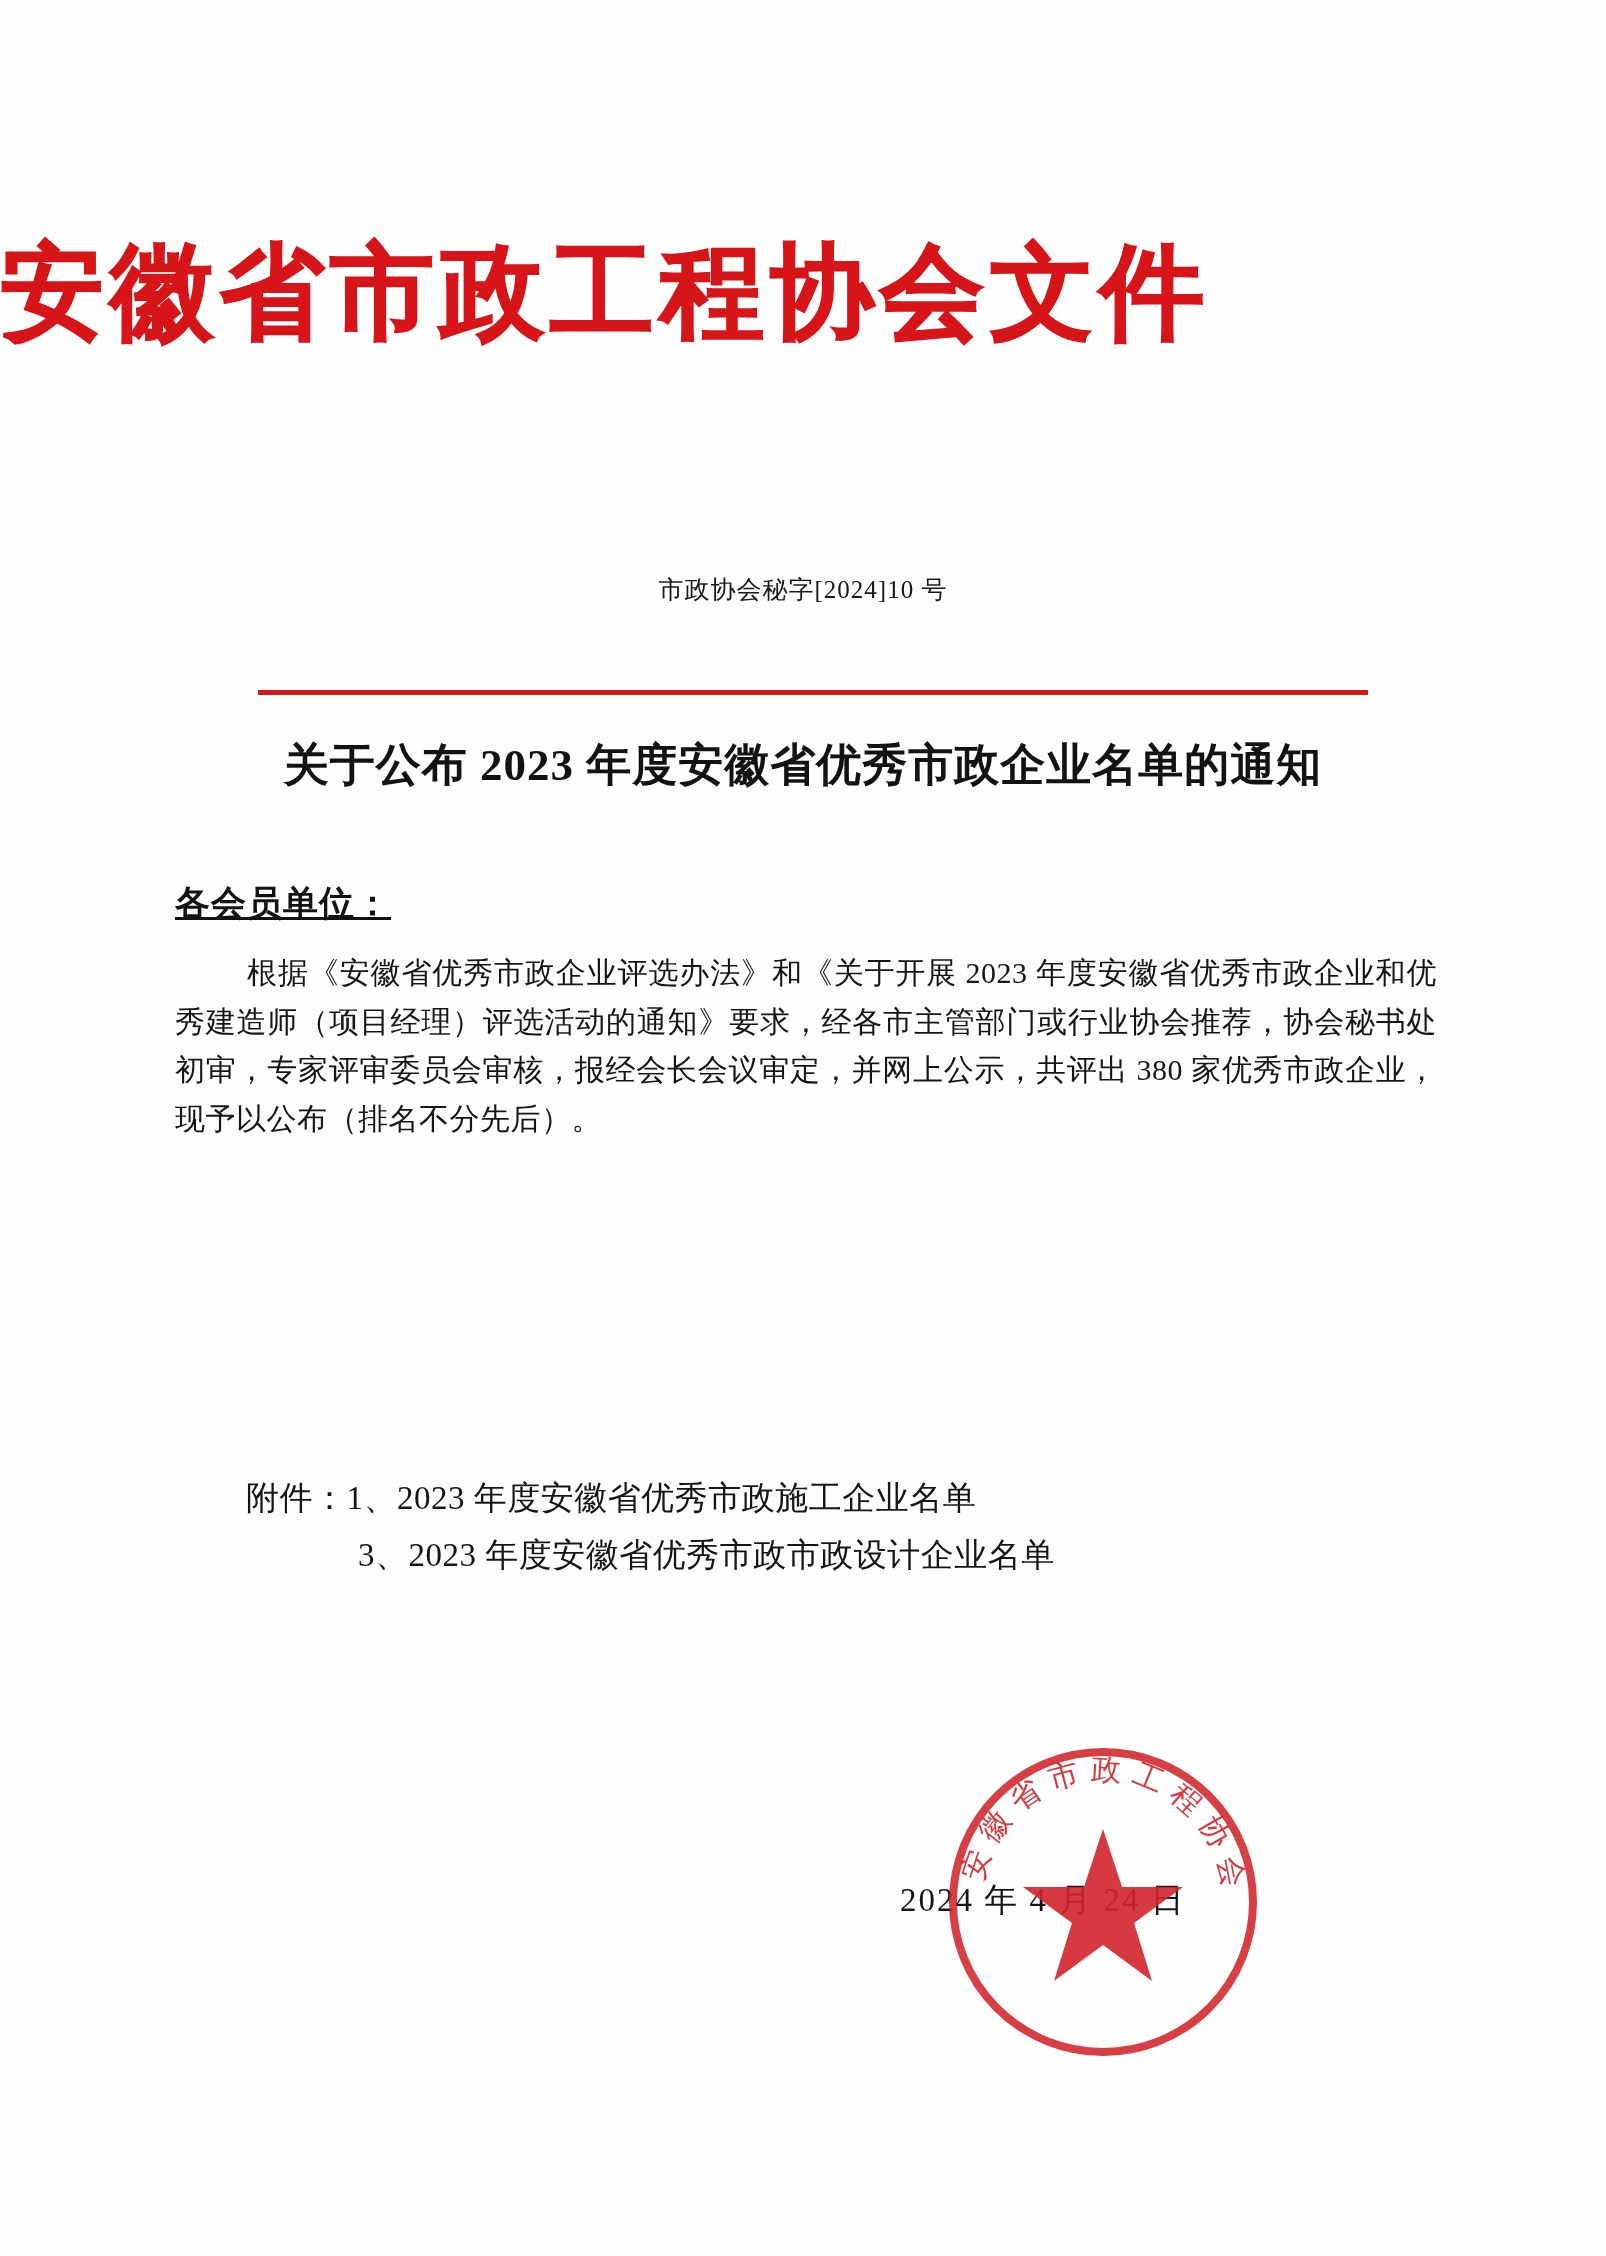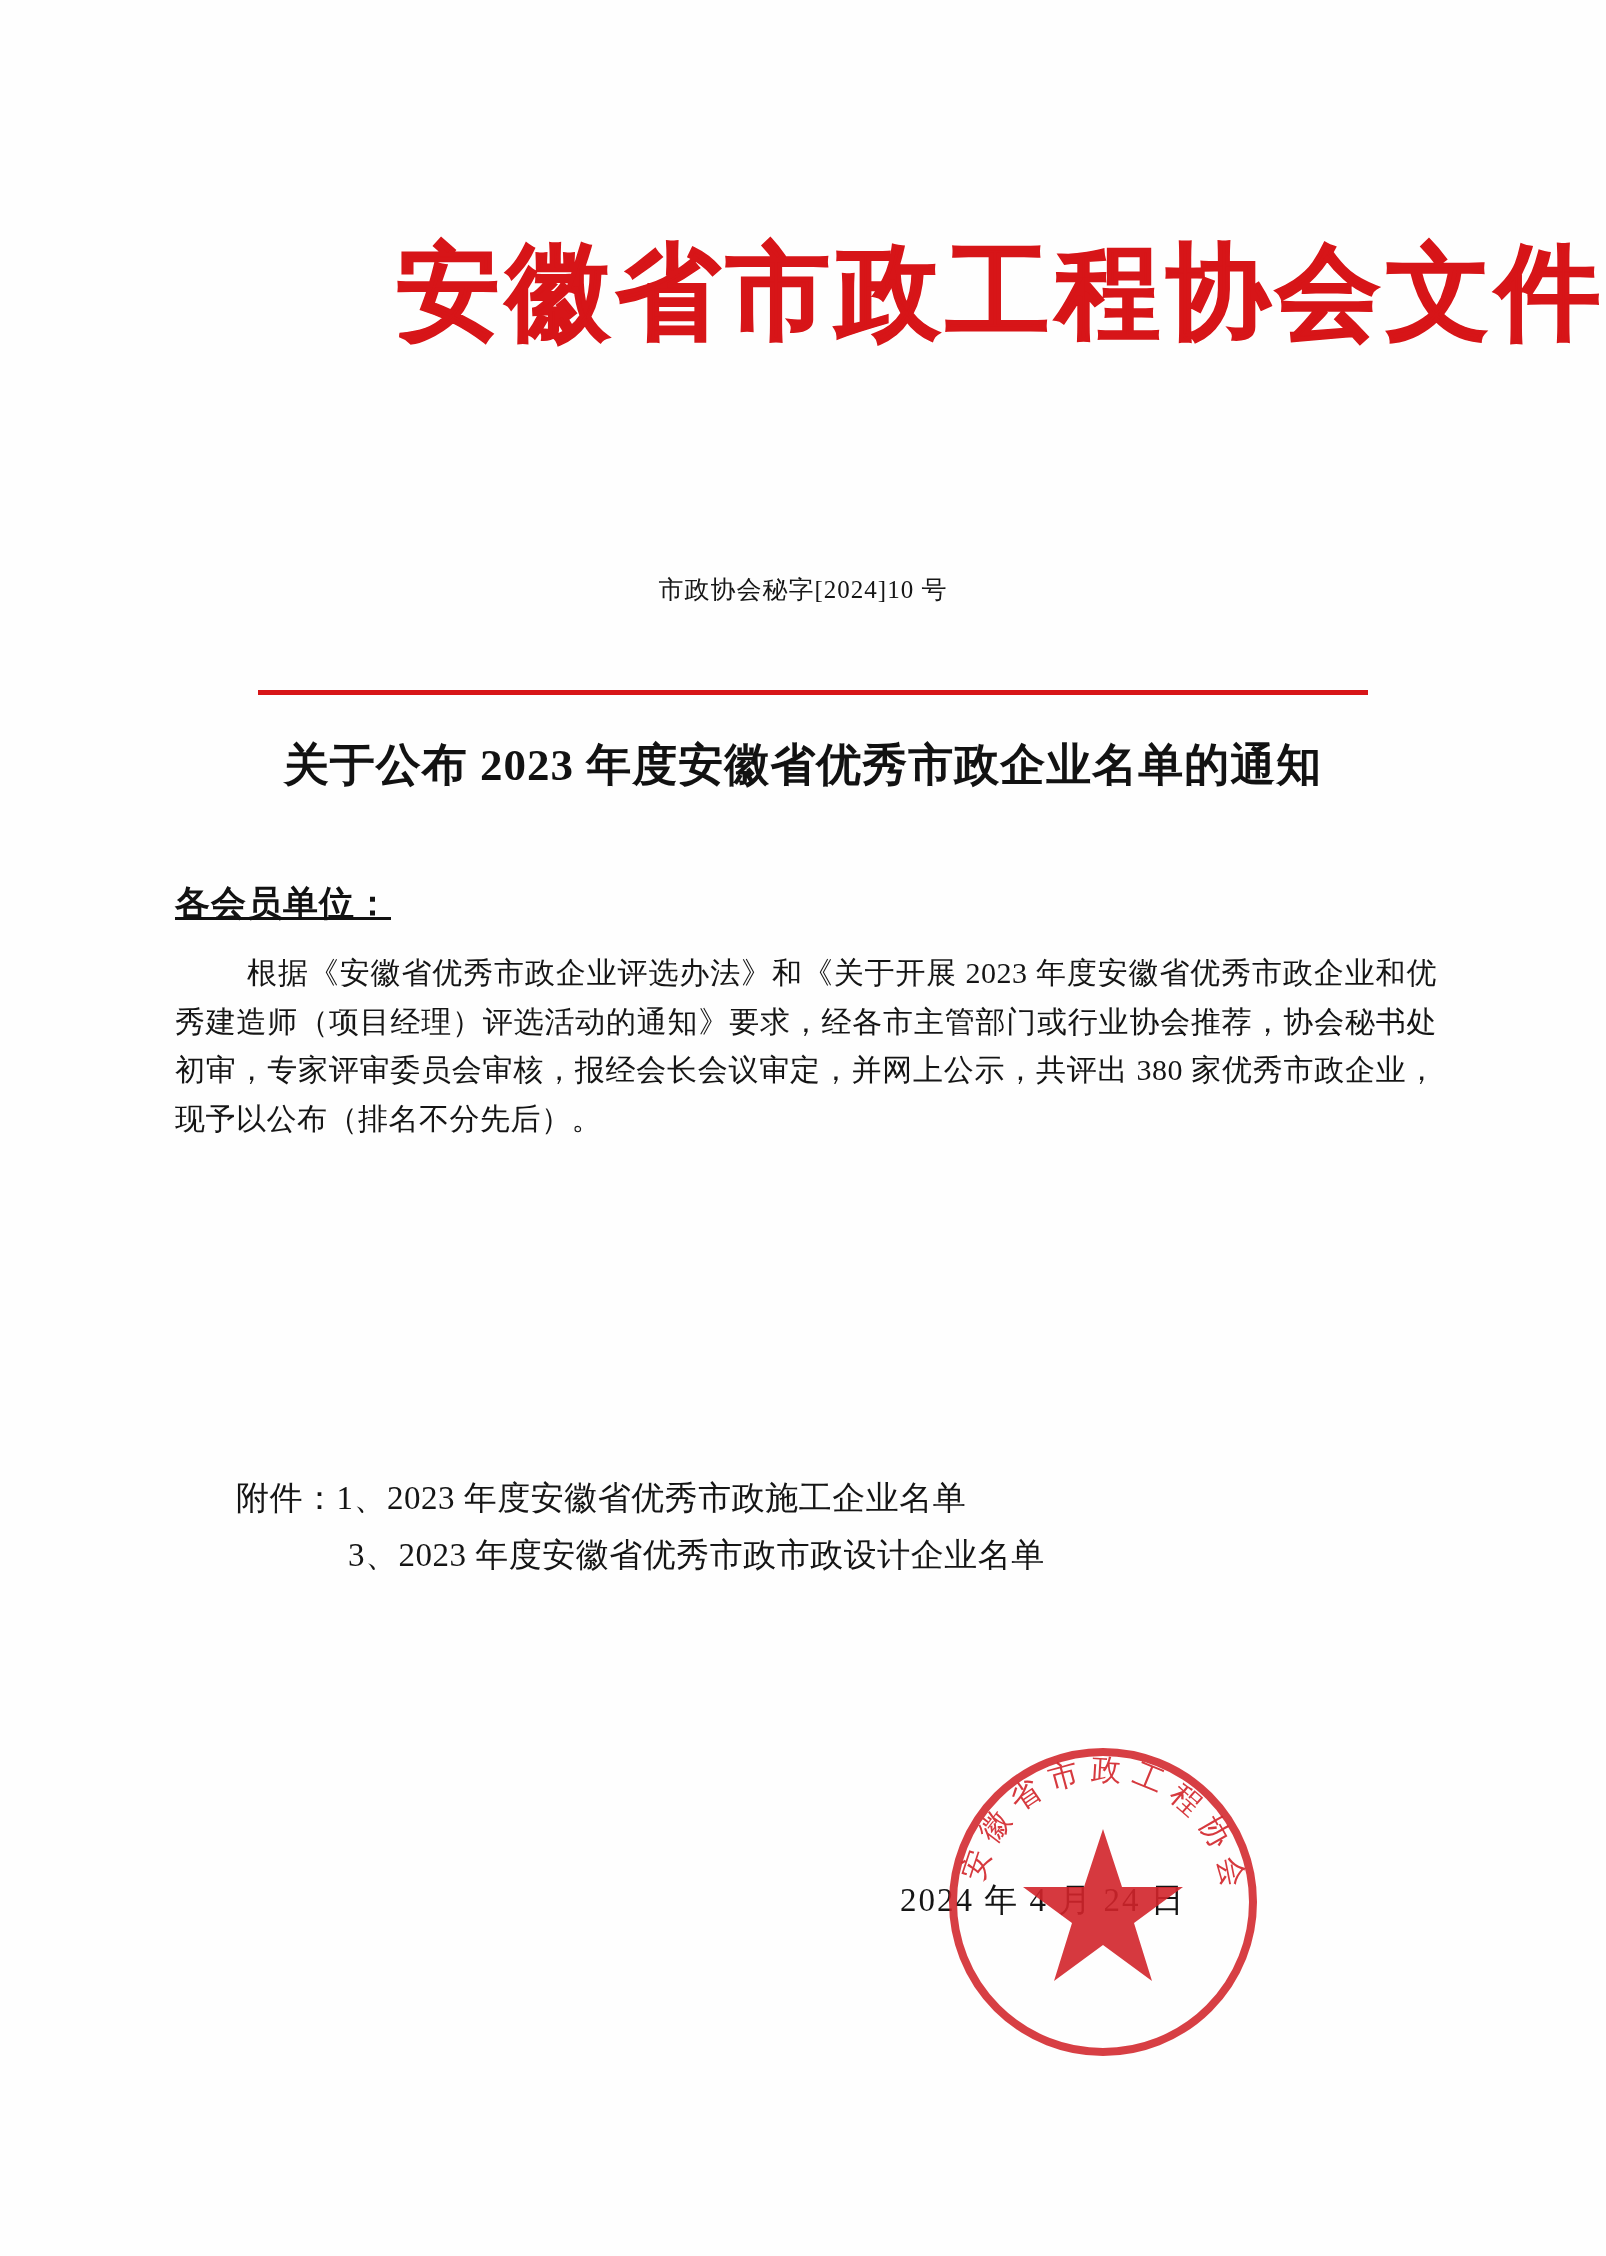--- a/index.html
+++ b/index.html
@@ -22,21 +22,21 @@
     background: #fefefe;
     box-sizing: border-box;
   }
 
   
   .masthead {
     position: absolute;
     top: 235px;
     left: 0;
     width: 100%;
-    text-align: right;
+    text-align: left;
   }
   .masthead-title {
     color: #d71518;
     font-family: "DejaVu Serif", "Liberation Serif", serif;
     font-weight: bold;
     font-size: 104px;
     letter-spacing: 6px;
     line-height: 1.1;
     white-space: nowrap;
     -webkit-text-stroke: 1.5px #d71518;
@@ -99,21 +99,21 @@
     text-justify: inter-ideograph;
     text-indent: 72px;
     letter-spacing: 0.5px;
     color: #151515;
   }
 
   
   .attachments {
     position: absolute;
     top: 1470px;
-    left: 236px;
+    left: 246px;
     width: 1200px;
   }
   .attach-line {
     font-size: 33px;
     line-height: 1.72;
     letter-spacing: 0.5px;
     color: #151515;
     white-space: nowrap;
   }
   .attach-line.indent {

